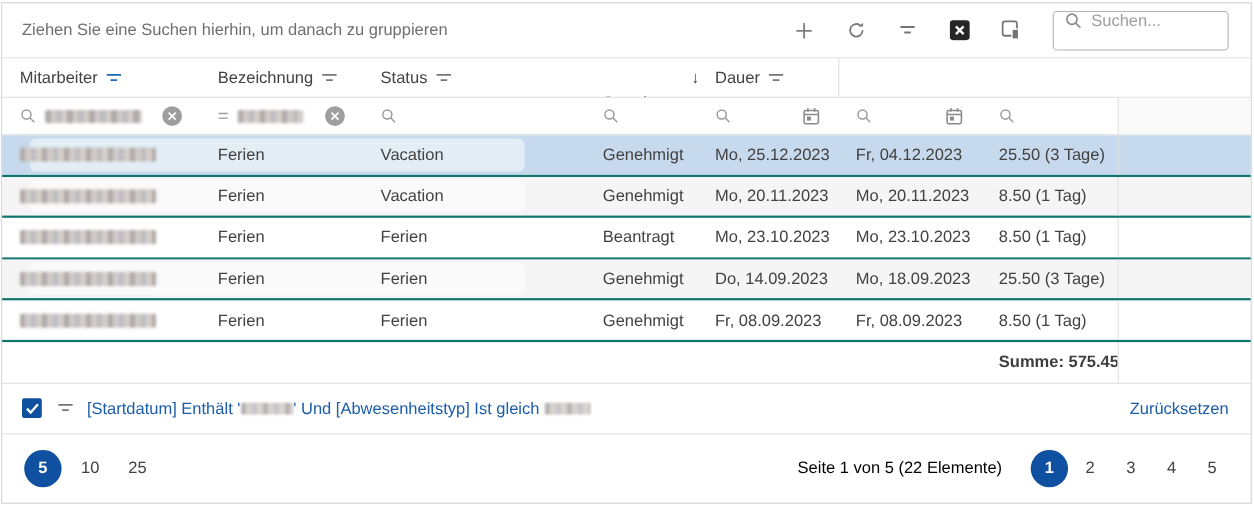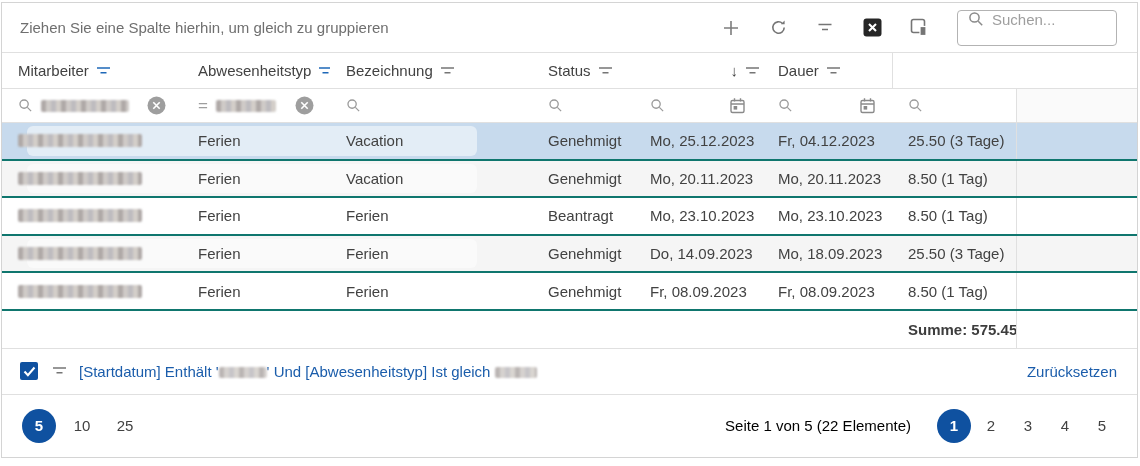--- a/index.html
+++ b/index.html
@@ -85,21 +85,21 @@
   .pages { display:flex; align-items:center; gap:3px; }
 
   svg { display:block; }
 </style>
 </head>
 <body>
 
 <div class="grid-wrap">
 
   <div class="toolbar">
-    <div class="group-panel">Ziehen Sie eine Spalte hierhin, um gleich zu gruppieren</div>
+    <div class="group-panel">Ziehen Sie eine Suchen hierhin, um danach zu gruppieren</div>
     <div class="toolbar-right">
       <div class="icon-btn">
         <span>
           <svg width="18" height="18" viewBox="0 0 18 18">
               <path d="M9 2v14M2 9h14" stroke="#7d7d7d" stroke-width="1.6"></path>
             </svg>
         </span>
       </div>
       <div class="icon-btn">
         <span>
@@ -140,28 +140,20 @@
           </svg>
         </span>
         <input placeholder="Suchen..." style="">
       </div>
     </div>
   </div>
 
   <div class="cols hdr">
     <div class="cell">
       <span class="hdr-label">Mitarbeiter</span>
-      <span>
-        <svg width="15" height="10" viewBox="0 0 15 10">
-            <path d="M1 2h13M4.5 6.8h6" stroke="#1e68b8" stroke-width="1.6"></path>
-          </svg>
-      </span>
-    </div>
-    <div class="cell">
-      <span class="hdr-label">Abwesenheitstyp</span>
       <span>
         <svg width="15" height="10" viewBox="0 0 15 10">
             <path d="M1 2h13M4.5 6.8h6" stroke="#1e68b8" stroke-width="1.6"></path>
           </svg>
       </span>
     </div>
     <div class="cell">
       <span class="hdr-label">Bezeichnung</span>
       <span>
         <svg width="15" height="10" viewBox="0 0 15 10">

